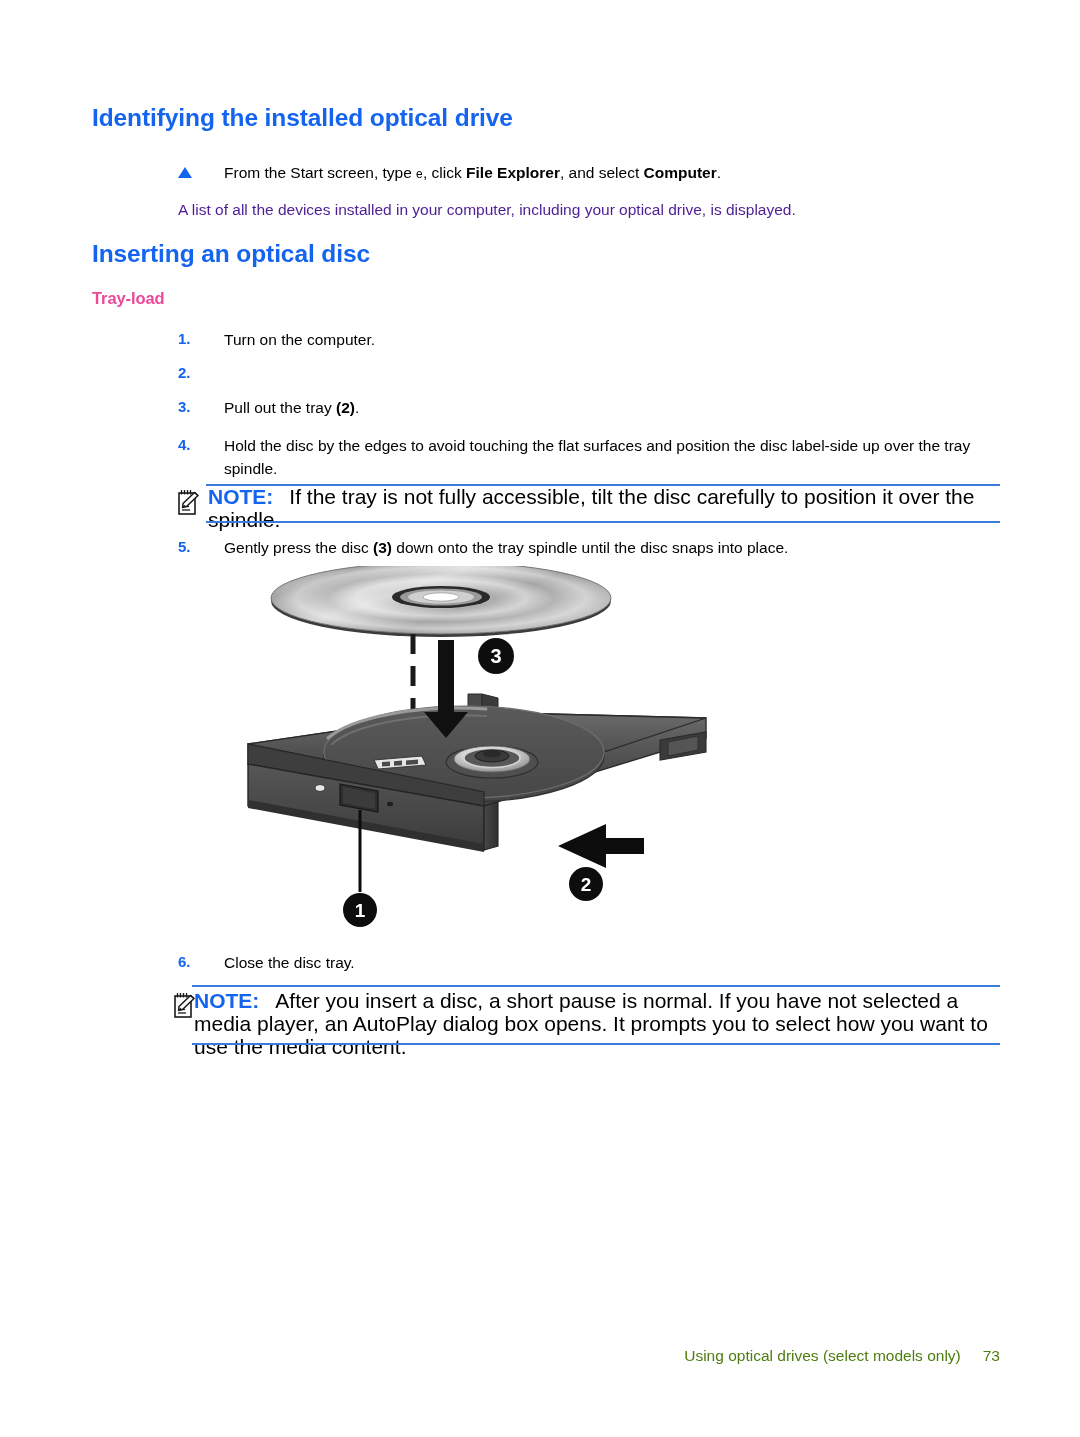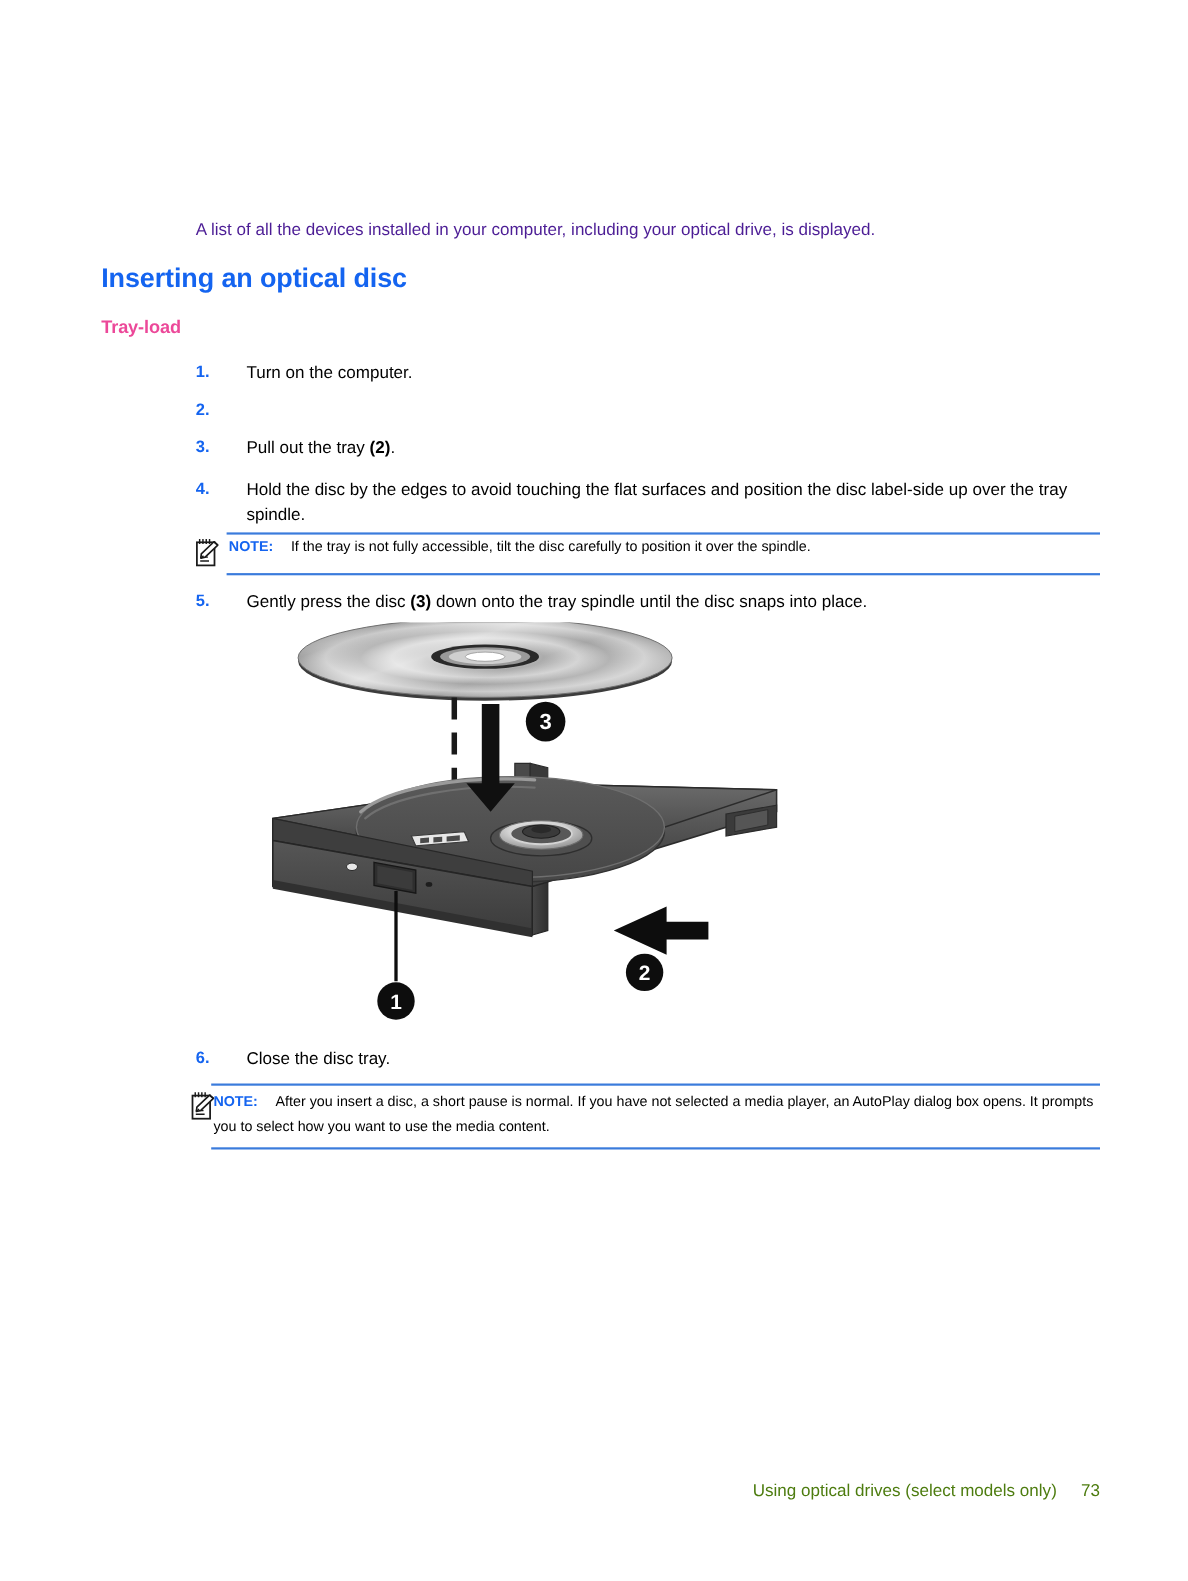--- a/index.html
+++ b/index.html
@@ -111,21 +111,21 @@
   }
   .note-icon {
     position: absolute;
     left: 0;
     width: 26px;
     height: 30px;
   }
   .note-body {
     position: absolute;
     left: 32px;
-    font-size: 13px;
+    font-size: 21px;
     line-height: 23px;
   }
   .note-label {
     color: #1464f0;
     font-weight: bold;
   }
 
   
   .footer {
     position: absolute;
@@ -146,21 +146,26 @@
     width: 540px;
     height: 380px;
   }
   .figure svg { display: block; }
 </style>
 </head>
 <body>
 
 <div class="page">
 
-
+  <div class="h1" style="top:104px;">Identifying the installed optical drive</div>
+
+  <div class="bullet-row" style="top:162px;">
+    <span class="tri-bullet"></span>
+    <span class="bullet-text"><span>From the Start screen, type </span><span class="kbd-e">e</span><span>, click </span><b>File Explorer</b><span>, and select </span><b>Computer</b><span>.</span></span>
+  </div>
 
   <div class="para" style="left:178px; top:199px; width:830px;">A list of all the devices installed in your computer, including your optical drive, is displayed.</div>
 
   <div class="h1" style="top:240px;">Inserting an optical disc</div>
 
   <div class="h2" style="top:289px;">Tray-load</div>
 
   <div class="num-row" style="top:328px;">
     <span class="num-marker">1.</span>
     <span class="num-text">Turn on the computer.</span>

